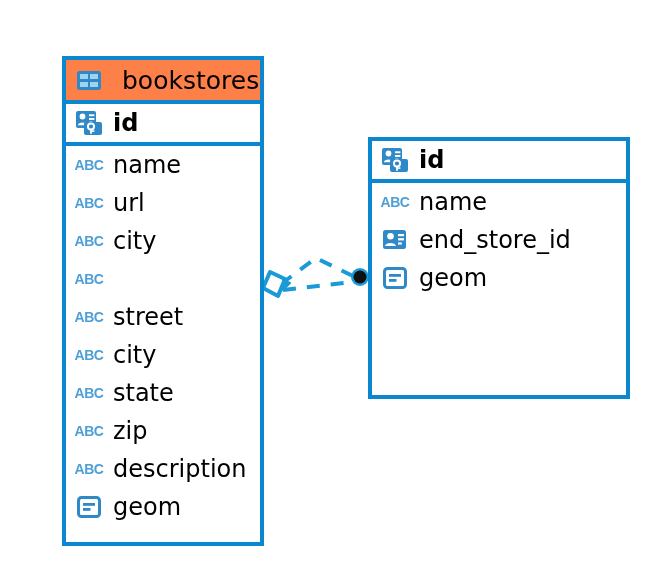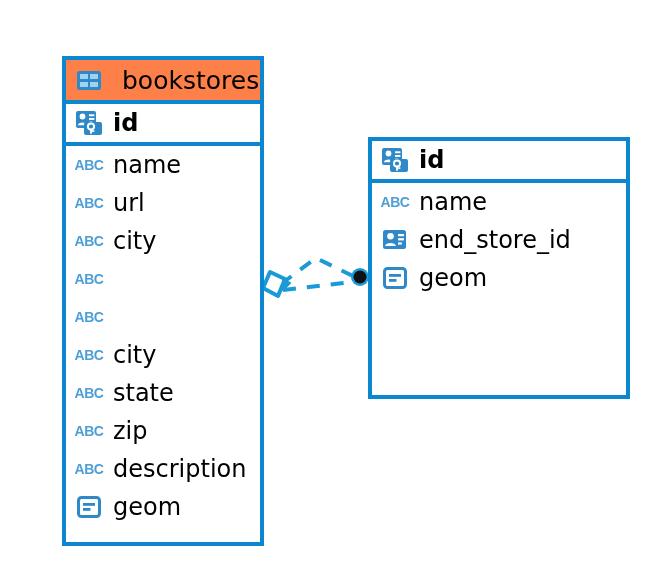--- a/index.html
+++ b/index.html
@@ -179,20 +179,21 @@
         </div>
         <div class="field-row">
           <span class="icon icon-abc">ABC</span>
           <span class="field-label">city</span>
         </div>
         <div class="field-row">
           <span class="icon icon-abc">ABC</span>
         </div>
         <div class="field-row">
           <span class="icon icon-abc">ABC</span>
+          <span class="field-label">street</span>
         </div>
         <div class="field-row">
           <span class="icon icon-abc">ABC</span>
           <span class="field-label">city</span>
         </div>
         <div class="field-row">
           <span class="icon icon-abc">ABC</span>
           <span class="field-label">state</span>
         </div>
         <div class="field-row">

